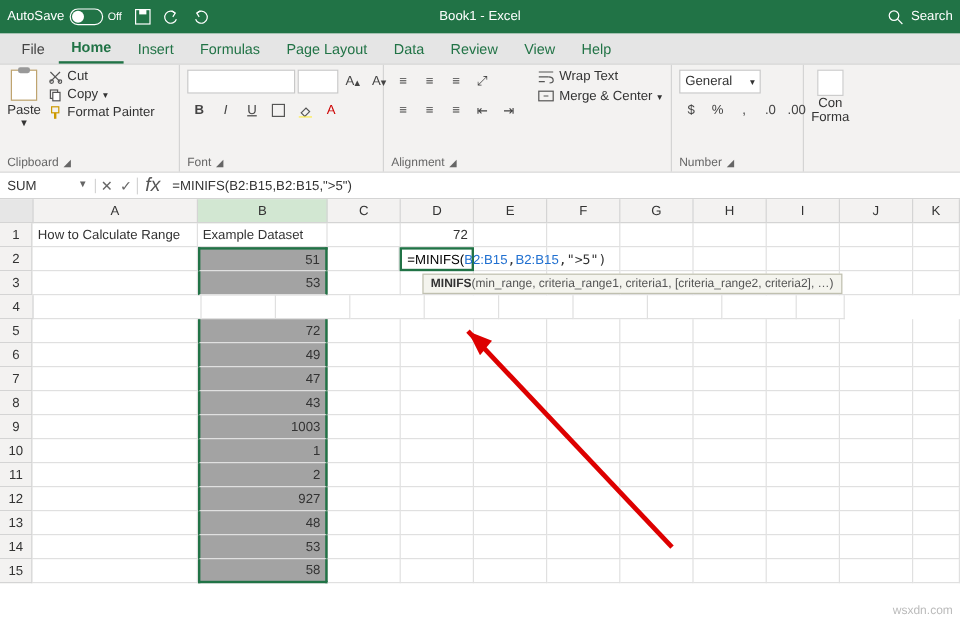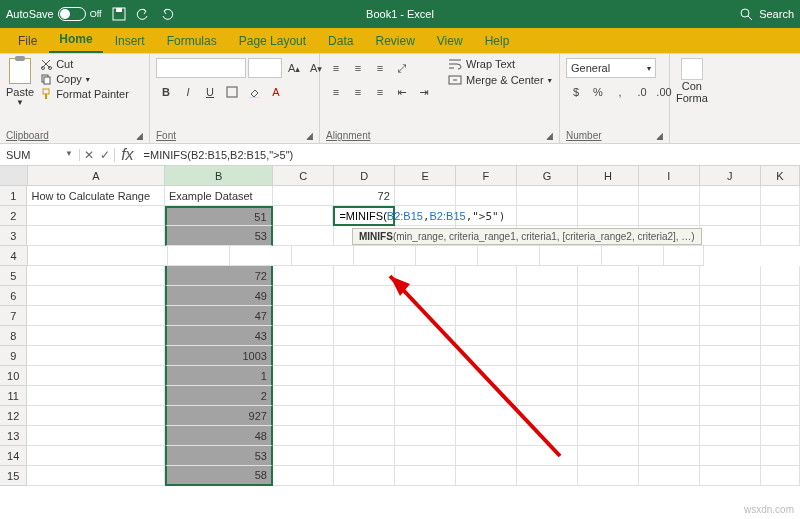--- a/index.html
+++ b/index.html
@@ -10,47 +10,47 @@
 .titlebar .autosave { display: flex; align-items: center; gap: 4px; }
 .titlebar .switch { width: 28px; height: 14px; border: 1px solid #fff; border-radius: 7px; position: relative; }
 .titlebar .switch::after { content: ""; position: absolute; left: 1px; top: 1px; width: 10px; height: 10px; background: #fff; border-radius: 50%; }
 .titlebar .qat { display: flex; gap: 10px; margin-left: 10px; }
 .titlebar .qat span { width: 14px; height: 14px; display: inline-flex; align-items: center; justify-content: center; }
 .titlebar .title { position: absolute; left: 50%; transform: translateX(-50%); }
 .titlebar .right { margin-left: auto; display: flex; align-items: center; gap: 6px; }
 .titlebar .right .sch { width: 14px; height: 14px; }
 
 
-.tabs { background: #eab308; border-bottom: 1px solid #d4d4d4; display: flex; align-items: flex-end; height: 26px; padding-left: 8px; gap: 2px; }
+.tabs { background: #e5e5e5; border-bottom: 1px solid #d4d4d4; display: flex; align-items: flex-end; height: 26px; padding-left: 8px; gap: 2px; }
 .tabs .tab { padding: 5px 10px; font-size: 12px; color: #217346; cursor: pointer; }
 .tabs .tab.file { color: #444; }
 .tabs .tab.active { border-bottom: 2px solid #217346; font-weight: 600; }
 
 
 .ribbon { background: #f3f2f1; border-bottom: 1px solid #d4d4d4; height: 90px; display: flex; }
 .group { border-right: 1px solid #d4d4d4; display: flex; flex-direction: column; padding: 4px 6px 0 6px; }
 .group .body { flex: 1; display: flex; gap: 6px; }
-.group .label { text-align: center; font-size: 10px; color: #666; padding: 2px 0; border-top: none; display: flex; align-items: center; justify-content: space-between; gap: 4px; text-decoration: underline;}
+.group .label { text-align: center; font-size: 10px; color: #666; padding: 2px 0; border-top: none; display: flex; align-items: center; justify-content: flex-start; gap: 4px;}
 .group .label .ga { font-size: 8px; }
 .clip-left { display: flex; flex-direction: column; align-items: center; }
 .clip-left .paste-icn { width: 22px; height: 26px; background: linear-gradient(#fff,#fff); border: 1px solid #bfa46f; position: relative; }
 .clip-left .paste-icn::before { content:""; position:absolute; top:-3px; left:5px; width:10px; height:5px; background:#999; border-radius:2px;}
 .clip-left .lbl { font-size: 11px; margin-top: 2px;}
 .clip-right { display:flex; flex-direction:column; font-size:11px; gap:3px; color:#333; }
 .clip-right span { display:flex; align-items:center; gap:4px; }
 .font-col { display:flex; flex-direction:column; gap:4px; }
 .font-row { display:flex; gap:2px; align-items:center; }
 .sel { border:1px solid #c8c8c8; background:#fff; height:20px; font-size:11px; padding:0 4px; display:flex; align-items:center; }
 .btn-sm { width:20px; height:20px; border:1px solid transparent; display:inline-flex; align-items:center; justify-content:center; font-size:11px; color:#444;}
 .align-col { display:flex; flex-direction:column; gap:4px;}
 .align-row { display:flex; gap:2px;}
 .align-right { display:flex; flex-direction:column; gap:4px; font-size:11px; margin-left:8px;}
 .align-right span { display:flex; align-items:center; gap:4px; white-space:nowrap;}
 .num-col { display:flex; flex-direction:column; gap:4px;}
-.num-sel { width:90px;}
+.num-sel { width:68px;}
 .cond-col { display:flex; flex-direction:column; align-items:center; font-size:11px; color:#333;}
 .cond-col .icn { width:22px; height:22px; background:#fff; border:1px solid #ccc;}
 .truncated { color:#888;}
 
 
 .fxbar { display:flex; align-items:center; border-bottom:1px solid #d4d4d4; height:22px; background:#fff;}
 .namebox { width:80px; border-right:1px solid #d4d4d4; padding:0 6px; font-size:11px; display:flex; align-items:flex-start; justify-content:space-between;}
 .namebox .dd { font-size:8px; color:#666;}
 .fxbtns { display:flex; border-right:1px solid #d4d4d4; padding:0 4px; gap:6px; align-items:center; color:#666;}
 .fxlabel { font-style:italic; font-size:16px; padding:0 6px; color:#555;}

